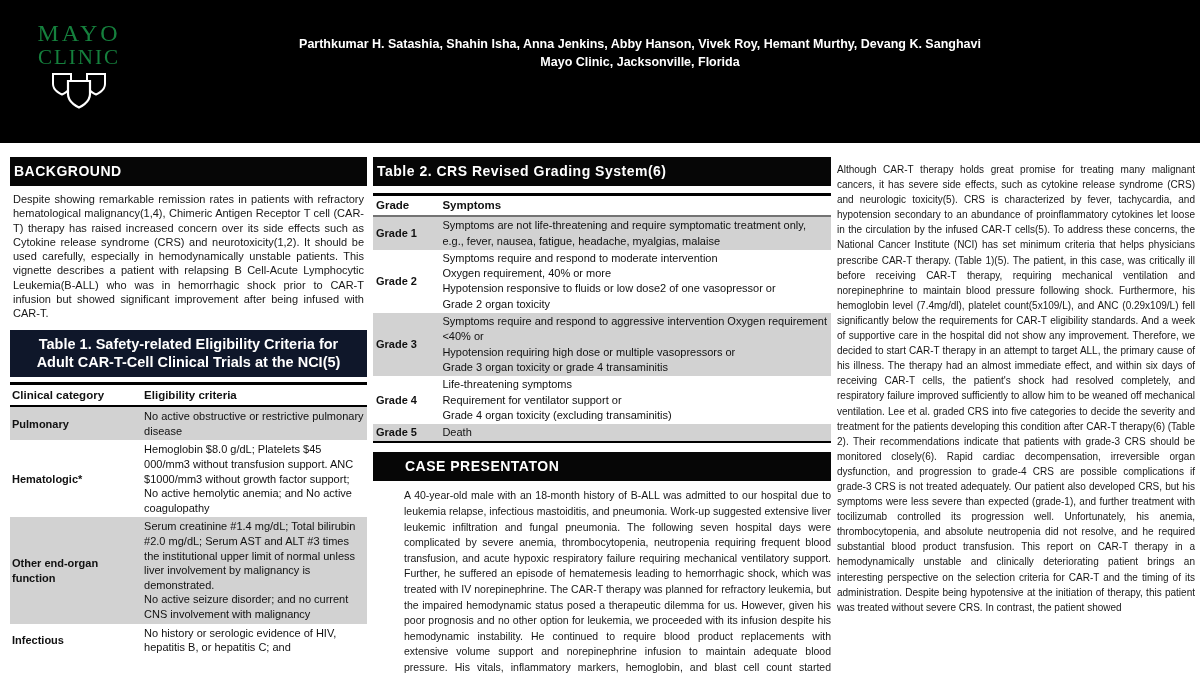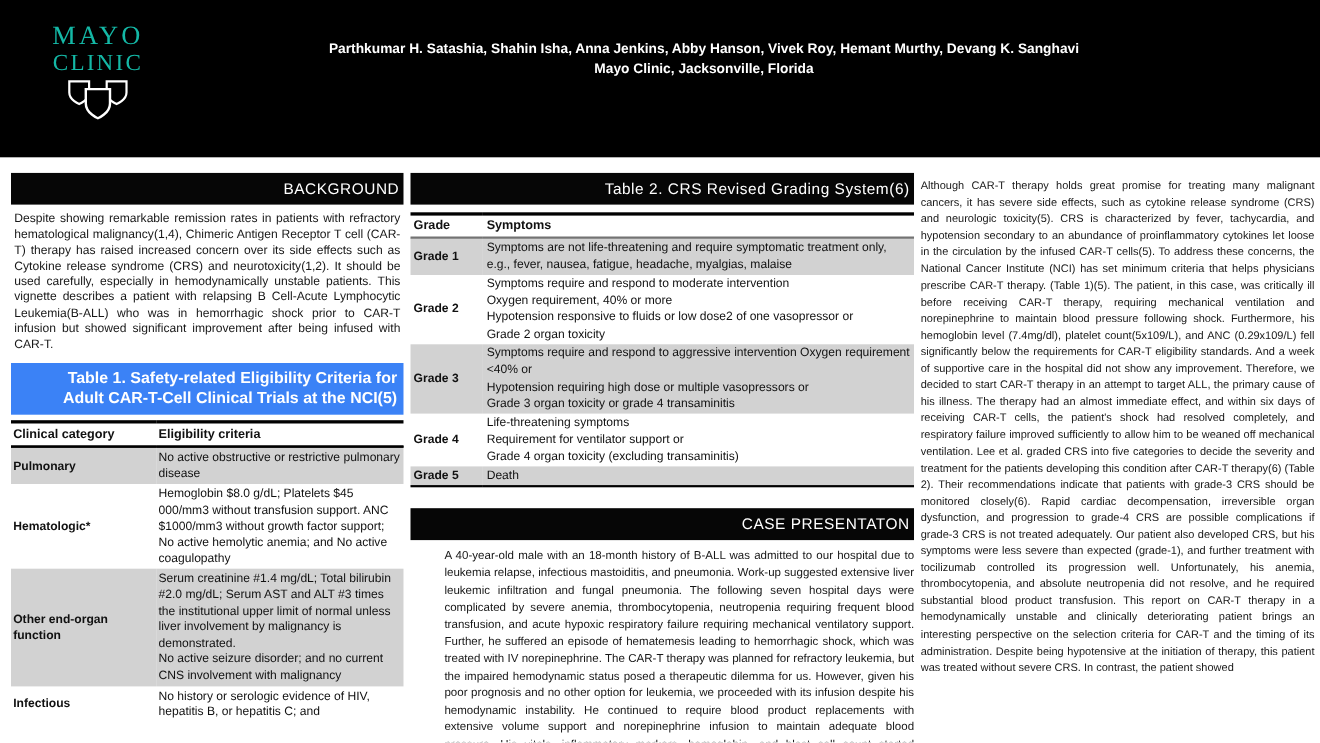--- a/index.html
+++ b/index.html
@@ -2,38 +2,38 @@
 <html><head>
 <meta charset="utf-8">
 <style>
   * { margin:0; padding:0; box-sizing:border-box; }
   html,body { width:1200px; height:675px; overflow:hidden; background:#fff;
               font-family:"Liberation Sans", sans-serif; }
   #poster { position:relative; width:1200px; height:675px; background:#fff; }
 
   
   .banner { position:absolute; top:0; left:0; width:1200px; height:143px; background:#000; }
-  .logo { position:absolute; left:34px; top:20px; width:110px; text-align:center; color:#14b8a6; }
+  .logo { position:absolute; left:24px; top:20px; width:110px; text-align:center; color:#15803d; }
   .logo-mayo   { font-family:"Liberation Serif", serif; font-size:24px; letter-spacing:3px; line-height:26px; }
   .logo-clinic { font-family:"Liberation Serif", serif; font-size:21px; letter-spacing:2px; line-height:23px; }
   .logo-shields { margin-top:2px; }
   .banner-text { position:absolute; left:150px; right:70px; top:26px; text-align:center; color:#fff; }
   .title { font-size:23px; font-weight:bold; line-height:29px; white-space:pre-wrap; letter-spacing:0.2px; }
   .authors { margin-top:11px; font-size:12.5px; font-weight:bold; white-space:nowrap; }
   .affiliation { margin-top:4px; font-size:12.5px; font-weight:bold; }
 
   
   .col { position:absolute; top:157px; height:518px; overflow:hidden; }
   .col-left  { left:10px;  width:357px; }
   .col-mid   { left:373px; width:458px; }
   .col-right { left:836px; width:360px; }
 
-  .section-bar { background:#060606; color:#fff; font-weight:normal; text-align:right;
+  .section-bar { background:#060606; color:#fff; font-weight:bold; text-align:left;
                  font-size:14px; padding:6px 4px 7px; letter-spacing:0.5px; }
-  .table-title-bar { background:#3b82f6; color:#fff; font-weight:bold; text-align:right;
+  .table-title-bar { background:#0f172a; color:#fff; font-weight:bold; text-align:center;
                      font-size:14.5px; line-height:18px; padding:5px 6px 6px; white-space:pre-line; }
 
   .body-text { text-align:justify; color:#171717; }
   .bg-text   { font-size:11px;   line-height:14.3px; margin:6px 3px 9px; }
   .case-text { font-size:10.5px; line-height:15.6px; margin-top:7px;margin-left:31px; }
   .disc-text { font-size:10px;   line-height:15.1px; margin:5px 1px 0; }
 
   table { width:100%; border-collapse:collapse; color:#111; }
   .preline { white-space:pre-line; }
 
@@ -144,21 +144,21 @@
 Requirement for ventilator support or
 Grade 4 organ toxicity (excluding transaminitis)</td>
         </tr>
         <tr>
           <td class="grade">Grade 5</td>
           <td class="preline">Death</td>
         </tr>
       </tbody>
     </table>
 
-    <div class="section-bar" style="margin-top:19px;padding-left:32px;">CASE PRESENTATON</div>
+    <div class="section-bar" style="margin-top:9px;padding-left:32px;">CASE PRESENTATON</div>
     <div class="body-text case-text">A 40-year-old male with an 18-month history of B-ALL was admitted to our hospital due to leukemia relapse, infectious mastoiditis, and pneumonia. Work-up suggested extensive liver leukemic infiltration and fungal pneumonia. The following seven hospital days were complicated by severe anemia, thrombocytopenia, neutropenia requiring frequent blood transfusion, and acute hypoxic respiratory failure requiring mechanical ventilatory support. Further, he suffered an episode of hematemesis leading to hemorrhagic shock, which was treated with IV norepinephrine. The CAR-T therapy was planned for refractory leukemia, but the impaired hemodynamic status posed a therapeutic dilemma for us. However, given his poor prognosis and no other option for leukemia, we proceeded with its infusion despite his hemodynamic instability. He continued to require blood product replacements with extensive volume support and norepinephrine infusion to maintain adequate blood pressure. His vitals, inflammatory markers, hemoglobin, and blast cell count started improving six days post-CAR-T. He was extubated to a high-flow nasal cannula and</div>
   </div>
 
   <div class="col col-right">
     <div class="body-text disc-text">Although CAR-T therapy holds great promise for treating many malignant cancers, it has severe side effects, such as cytokine release syndrome (CRS) and neurologic toxicity(5). CRS is characterized by fever, tachycardia, and hypotension secondary to an abundance of proinflammatory cytokines let loose in the circulation by the infused CAR-T cells(5). To address these concerns, the National Cancer Institute (NCI) has set minimum criteria that helps physicians prescribe CAR-T therapy. (Table 1)(5). The patient, in this case, was critically ill before receiving CAR-T therapy, requiring mechanical ventilation and norepinephrine to maintain blood pressure following shock. Furthermore, his hemoglobin level (7.4mg/dl), platelet count(5x109/L), and ANC (0.29x109/L) fell significantly below the requirements for CAR-T eligibility standards. And a week of supportive care in the hospital did not show any improvement. Therefore, we decided to start CAR-T therapy in an attempt to target ALL, the primary cause of his illness. The therapy had an almost immediate effect, and within six days of receiving CAR-T cells, the patient's shock had resolved completely, and respiratory failure improved sufficiently to allow him to be weaned off mechanical ventilation. Lee et al. graded CRS into five categories to decide the severity and treatment for the patients developing this condition after CAR-T therapy(6) (Table 2). Their recommendations indicate that patients with grade-3 CRS should be monitored closely(6). Rapid cardiac decompensation, irreversible organ dysfunction, and progression to grade-4 CRS are possible complications if grade-3 CRS is not treated adequately. Our patient also developed CRS, but his symptoms were less severe than expected (grade-1), and further treatment with tocilizumab controlled its progression well. Unfortunately, his anemia, thrombocytopenia, and absolute neutropenia did not resolve, and he required substantial blood product transfusion. This report on CAR-T therapy in a hemodynamically unstable and clinically deteriorating patient brings an interesting perspective on the selection criteria for CAR-T and the timing of its administration. Despite being hypotensive at the initiation of therapy, this patient was treated without severe CRS. In contrast, the patient showed</div>
   </div>
 
 </div>
 
 </body></html>

